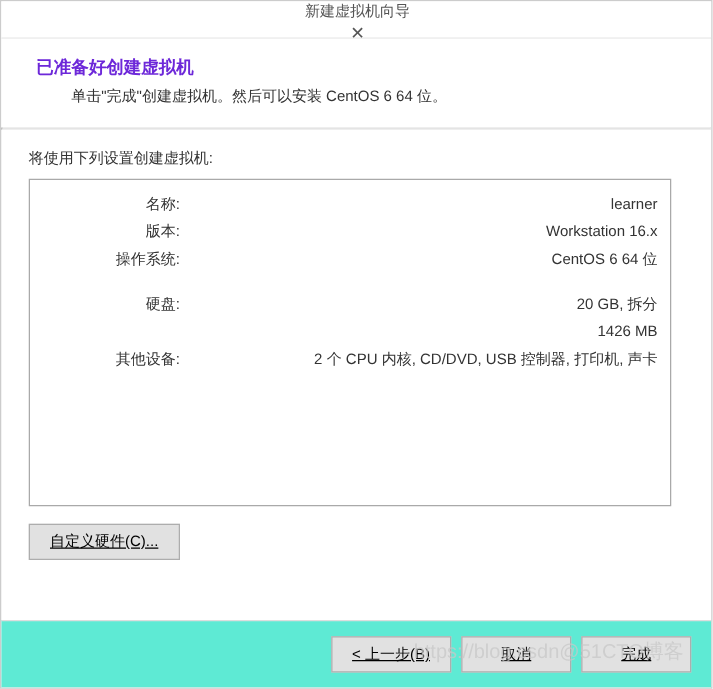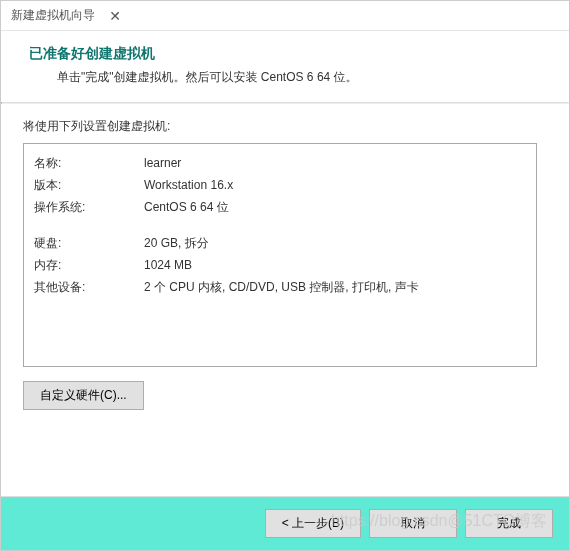--- a/index.html
+++ b/index.html
@@ -16,20 +16,21 @@
     border: 1px solid #ccc;
   }
   .titlebar {
     display: flex;
     align-items: center;
     justify-content: flex-start;
     height: 30px;
     padding: 0 8px 0 10px;
     background: #fff;
     border-bottom: 1px solid #e5e5e5;
+    flex-direction: column;
   }
   .titlebar .title {
     color: #555;
     font-size: 12px;
   }
   .titlebar .close {
     width: 40px;
     height: 28px;
     display: flex;
     align-items: center;
@@ -39,21 +40,21 @@
     cursor: default;
   }
   .header {
     padding: 14px 22px 16px 28px;
     background: #fff;
   }
   .header h1 {
     margin: 0 0 6px 0;
     font-size: 14px;
     font-weight: 700;
-    color: #0f766e;
+    color: #6d28d9;
   }
   .header .subtitle {
     margin-left: 28px;
     color: #333;
     font-size: 12px;
   }
   .divider {
     border-top: 1px solid #ddd;
     margin: 0;
   }
@@ -61,21 +62,22 @@
     padding: 14px 32px 0 22px;
   }
   .section-label {
     margin-bottom: 8px;
     color: #333;
   }
   .settings-box {
     border: 1px solid #a9a9a9;
     background: #fff;
     padding: 8px 10px 10px 10px;
-    height: 224px;
+    height: 262px;
+    text-align: right;
   }
   .row {
     display: flex;
     line-height: 22px;
     font-size: 12px;
     color: #333;
   }
   .row .label {
     width: 110px;
     flex-shrink: 0;
@@ -89,20 +91,21 @@
   }
   .btn {
     background: #e1e1e1;
     border: 1px solid #adadad;
     padding: 5px 16px;
     font-family: inherit;
     font-size: 12px;
     color: #000;
     cursor: default;
     min-width: 86px;
+    text-decoration: underline;
   }
   .footer {
     position: absolute;
     left: 0; right: 0; bottom: 0;
     border-top: 1px solid #ddd;
     padding: 12px 16px;
     display: flex;
     justify-content: flex-end;
     gap: 8px;
     background: #5eead4;
@@ -152,22 +155,21 @@
       <div class="value">CentOS 6 64 位</div>
     </div>
 
     <div class="spacer"></div>
 
     <div class="row">
       <div class="label">硬盘:</div>
       <div class="value">20 GB, 拆分</div>
     </div>
     <div class="row">
-      <div class="label">内存:</div>
-      <div class="value">1024 MB</div>
+      <div class="value">1426 MB</div>
     </div>
     <div class="row">
     </div>
     <div class="row">
       <div class="label">其他设备:</div>
       <div class="value">2 个 CPU 内核, CD/DVD, USB 控制器, 打印机, 声卡</div>
     </div>
   </div>
 
   <div class="hw-btn-wrap">

